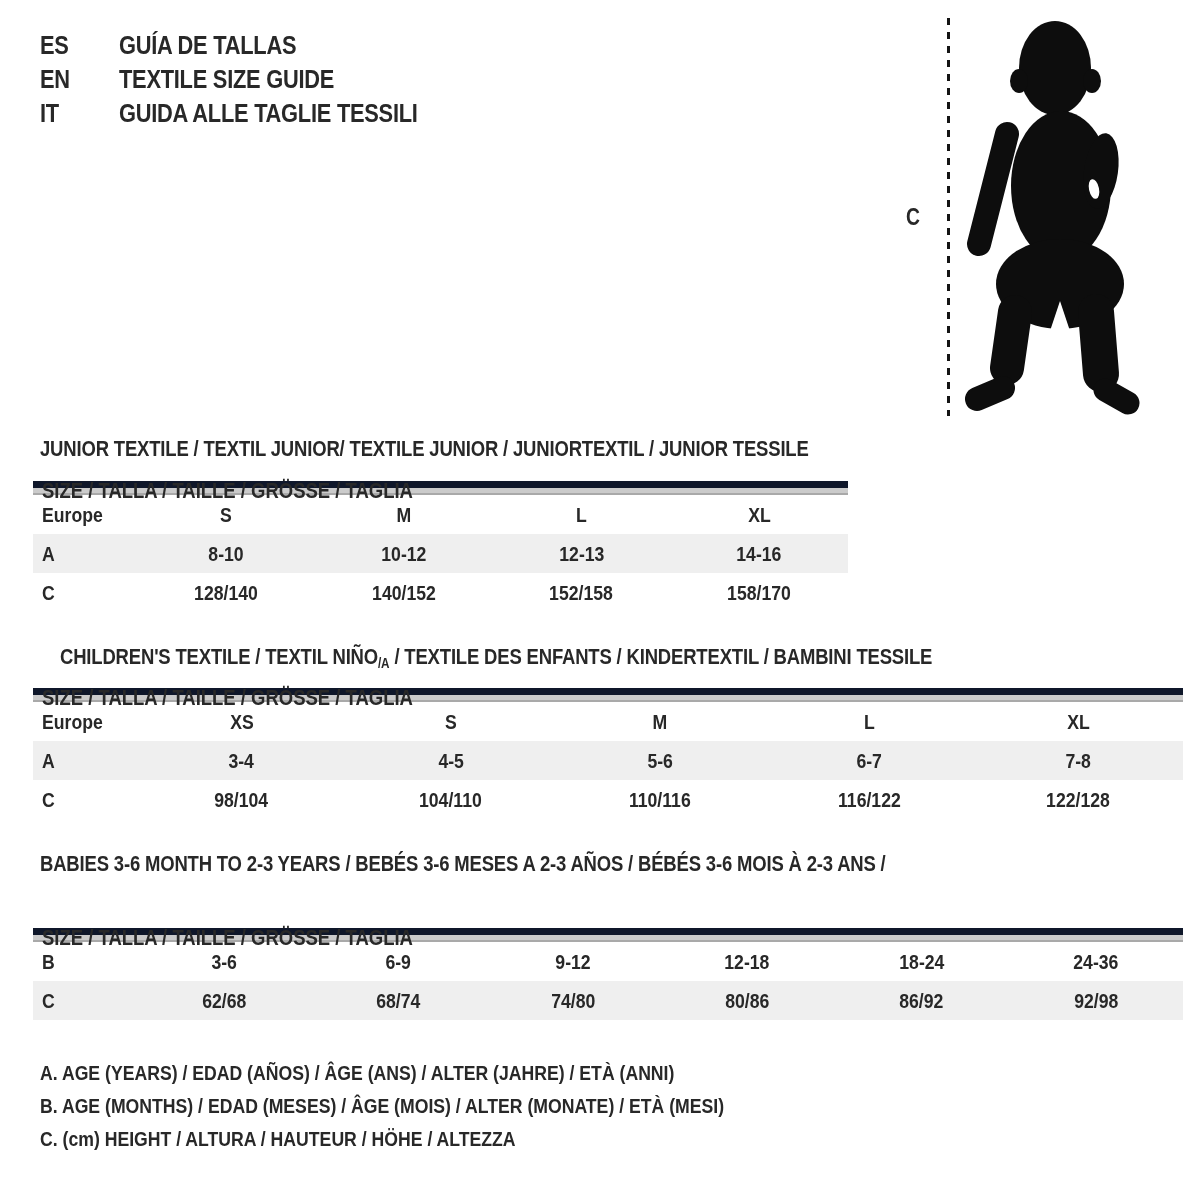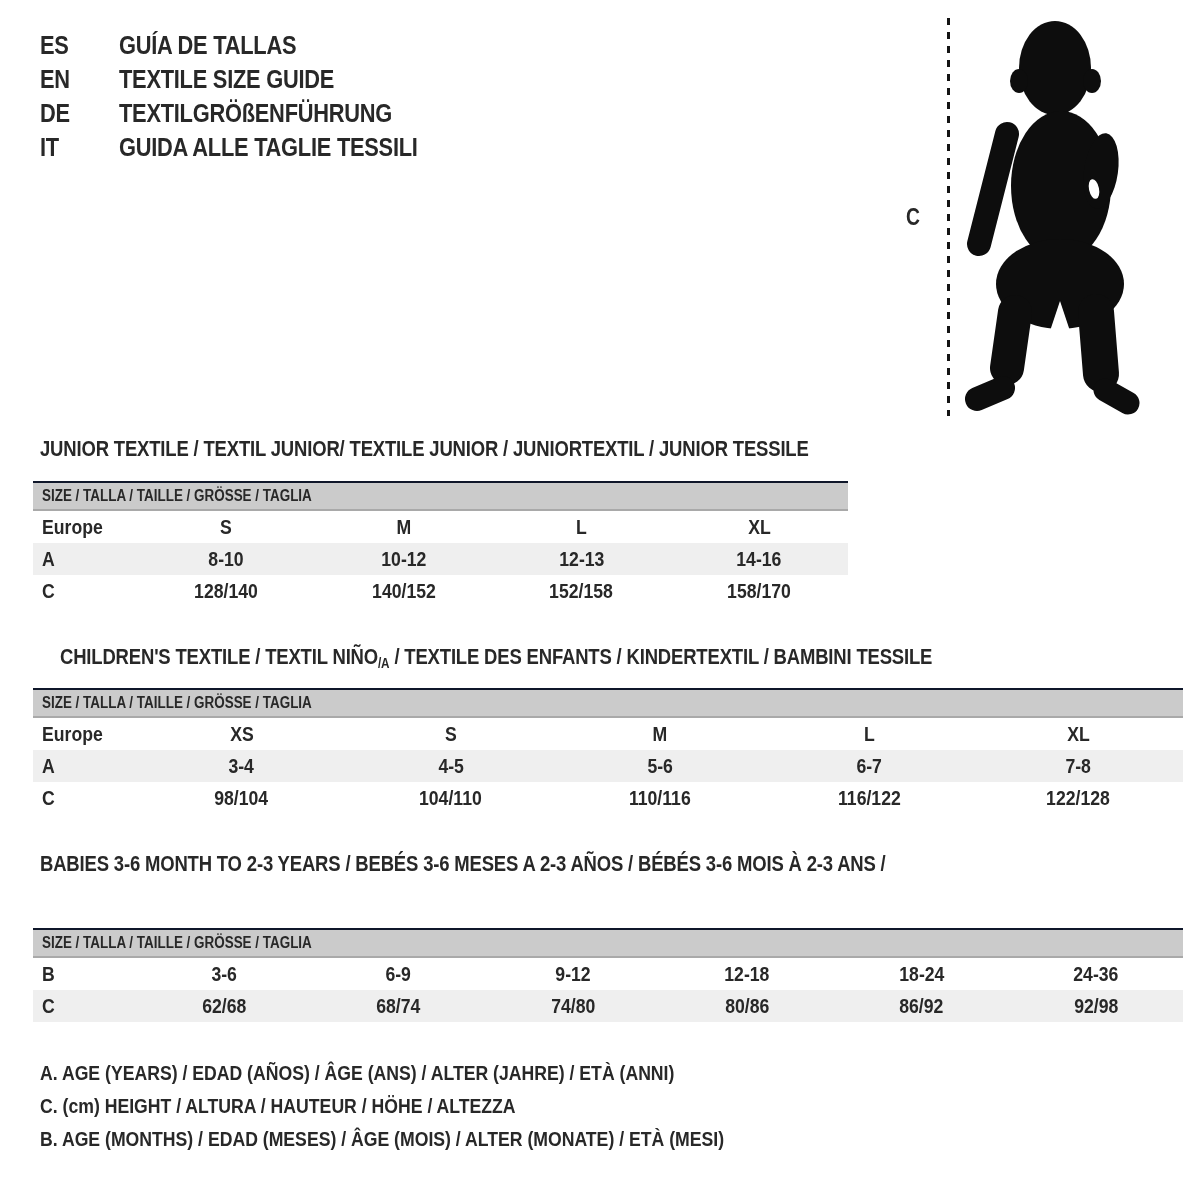--- a/index.html
+++ b/index.html
@@ -26,25 +26,25 @@
   .toddler { position:absolute; left:963px; top:16px; }
 
   
   .sec-title { position:absolute; left:40px; font-size:22px; letter-spacing:-0.2px; white-space:nowrap; }
   .sec-title .sub { font-size:14px; position:relative; top:4px; }
   .title-line { height:33px; display:flex; align-items:center; }
 
   
   .tbl { position:absolute; left:33px; }
   .band {
-    height:30px; box-sizing:border-box; background:#cbcbcb;
-    border-top:2px solid #0f172a; border-bottom:2px solid #a9a9a9;
-    display:flex; align-items:center; padding-left:9px; font-size:16px;
+    height:14px; box-sizing:border-box; background:#cbcbcb;
+    border-top:7px solid #0f172a; border-bottom:2px solid #a9a9a9;
+    display:flex; align-items:center; padding-left:9px; font-size:22px;
   }
-  .trow { display:flex; height:32px; align-items:center; font-size:21px; }
+  .trow { display:flex; height:39px; align-items:center; font-size:21px; }
   .trow.shade { background:#efefef; }
   .tlabel { flex:0 0 104px; width:104px; box-sizing:border-box; padding-left:9px; text-align:left; }
   .tcell { flex:1 1 0; text-align:center; }
 
   
   .legend { position:absolute; left:40px; top:1061px; }
   .legend-line { height:33px; display:flex; align-items:flex-start; font-size:21px; }
 </style>
 </head>
 <body>
@@ -52,24 +52,20 @@
 <div class="page">
 
   <div class="lang">
     <div class="lang-row">
       <span class="lang-code"><span class="cond">ES</span></span>
       <span class="lang-label"><span class="cond">GUÍA DE TALLAS</span></span>
     </div>
     <div class="lang-row">
       <span class="lang-code"><span class="cond">EN</span></span>
       <span class="lang-label"><span class="cond">TEXTILE SIZE GUIDE</span></span>
-    </div>
-    <div class="lang-row">
-      <span class="lang-code"><span class="cond">DE</span></span>
-      <span class="lang-label"><span class="cond">TEXTILGRÖßENFÜHRUNG</span></span>
     </div>
     <div class="lang-row">
       <span class="lang-code"><span class="cond">IT</span></span>
       <span class="lang-label"><span class="cond">GUIDA ALLE TAGLIE TESSILI</span></span>
     </div>
   </div>
 
   <div class="dash-line"></div>
   <div class="measure-c"><span class="cond">C</span></div>
   <svg class="toddler" viewBox="0 0 177 402" width="177" height="402" xmlns="http://www.w3.org/2000/svg">
@@ -180,20 +176,20 @@
       <span class="tcell"><span class="cond-c">86/92</span></span>
       <span class="tcell"><span class="cond-c">92/98</span></span>
     </div>
   </div>
 
   <div class="legend">
     <div class="legend-line">
         <span class="cond">A. AGE (YEARS) / EDAD (AÑOS) / ÂGE (ANS) / ALTER (JAHRE) / ETÀ (ANNI)</span>
       </div>
     <div class="legend-line">
-        <span class="cond">C. (cm) HEIGHT / ALTURA / HAUTEUR / HÖHE / ALTEZZA</span>
+        <span class="cond">B. AGE (MONTHS) / EDAD (MESES) / ÂGE (MOIS) / ALTER (MONATE) / ETÀ (MESI)</span>
       </div>
     <div class="legend-line">
-        <span class="cond">B. AGE (MONTHS) / EDAD (MESES) / ÂGE (MOIS) / ALTER (MONATE) / ETÀ (MESI)</span>
+        <span class="cond">C. (cm) HEIGHT / ALTURA / HAUTEUR / HÖHE / ALTEZZA</span>
       </div>
   </div>
 
 </div>
 
 </body></html>

